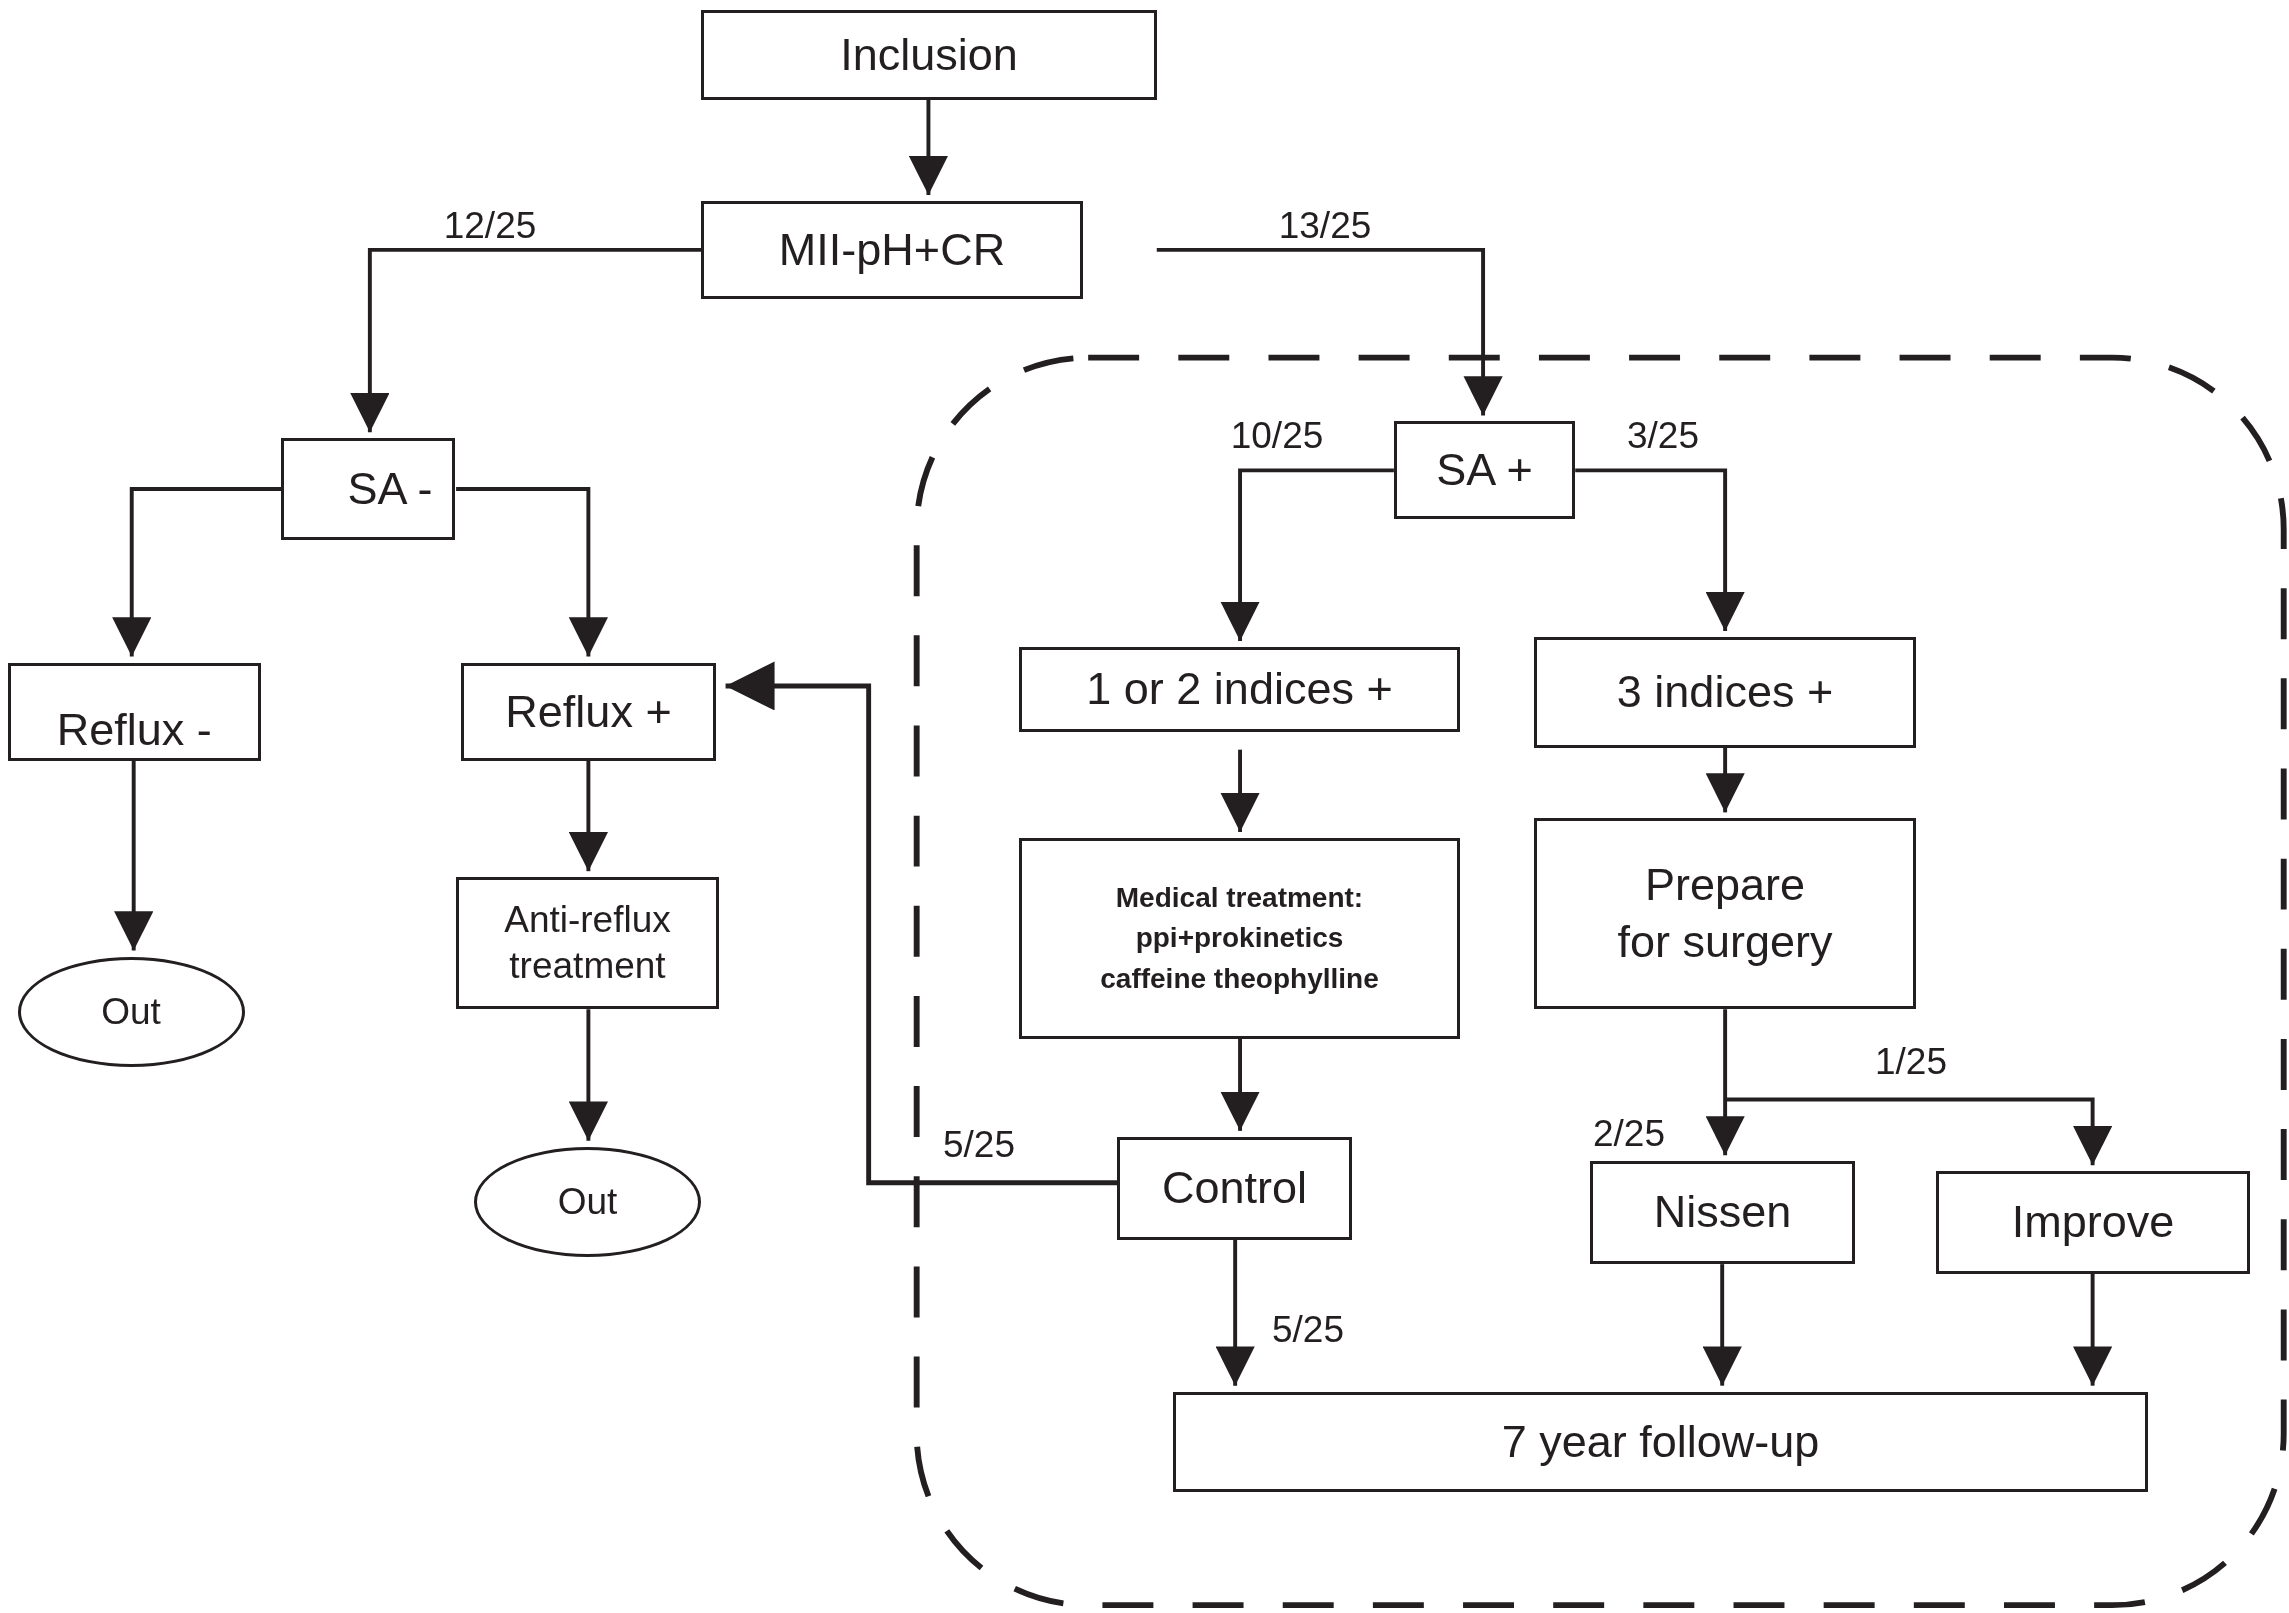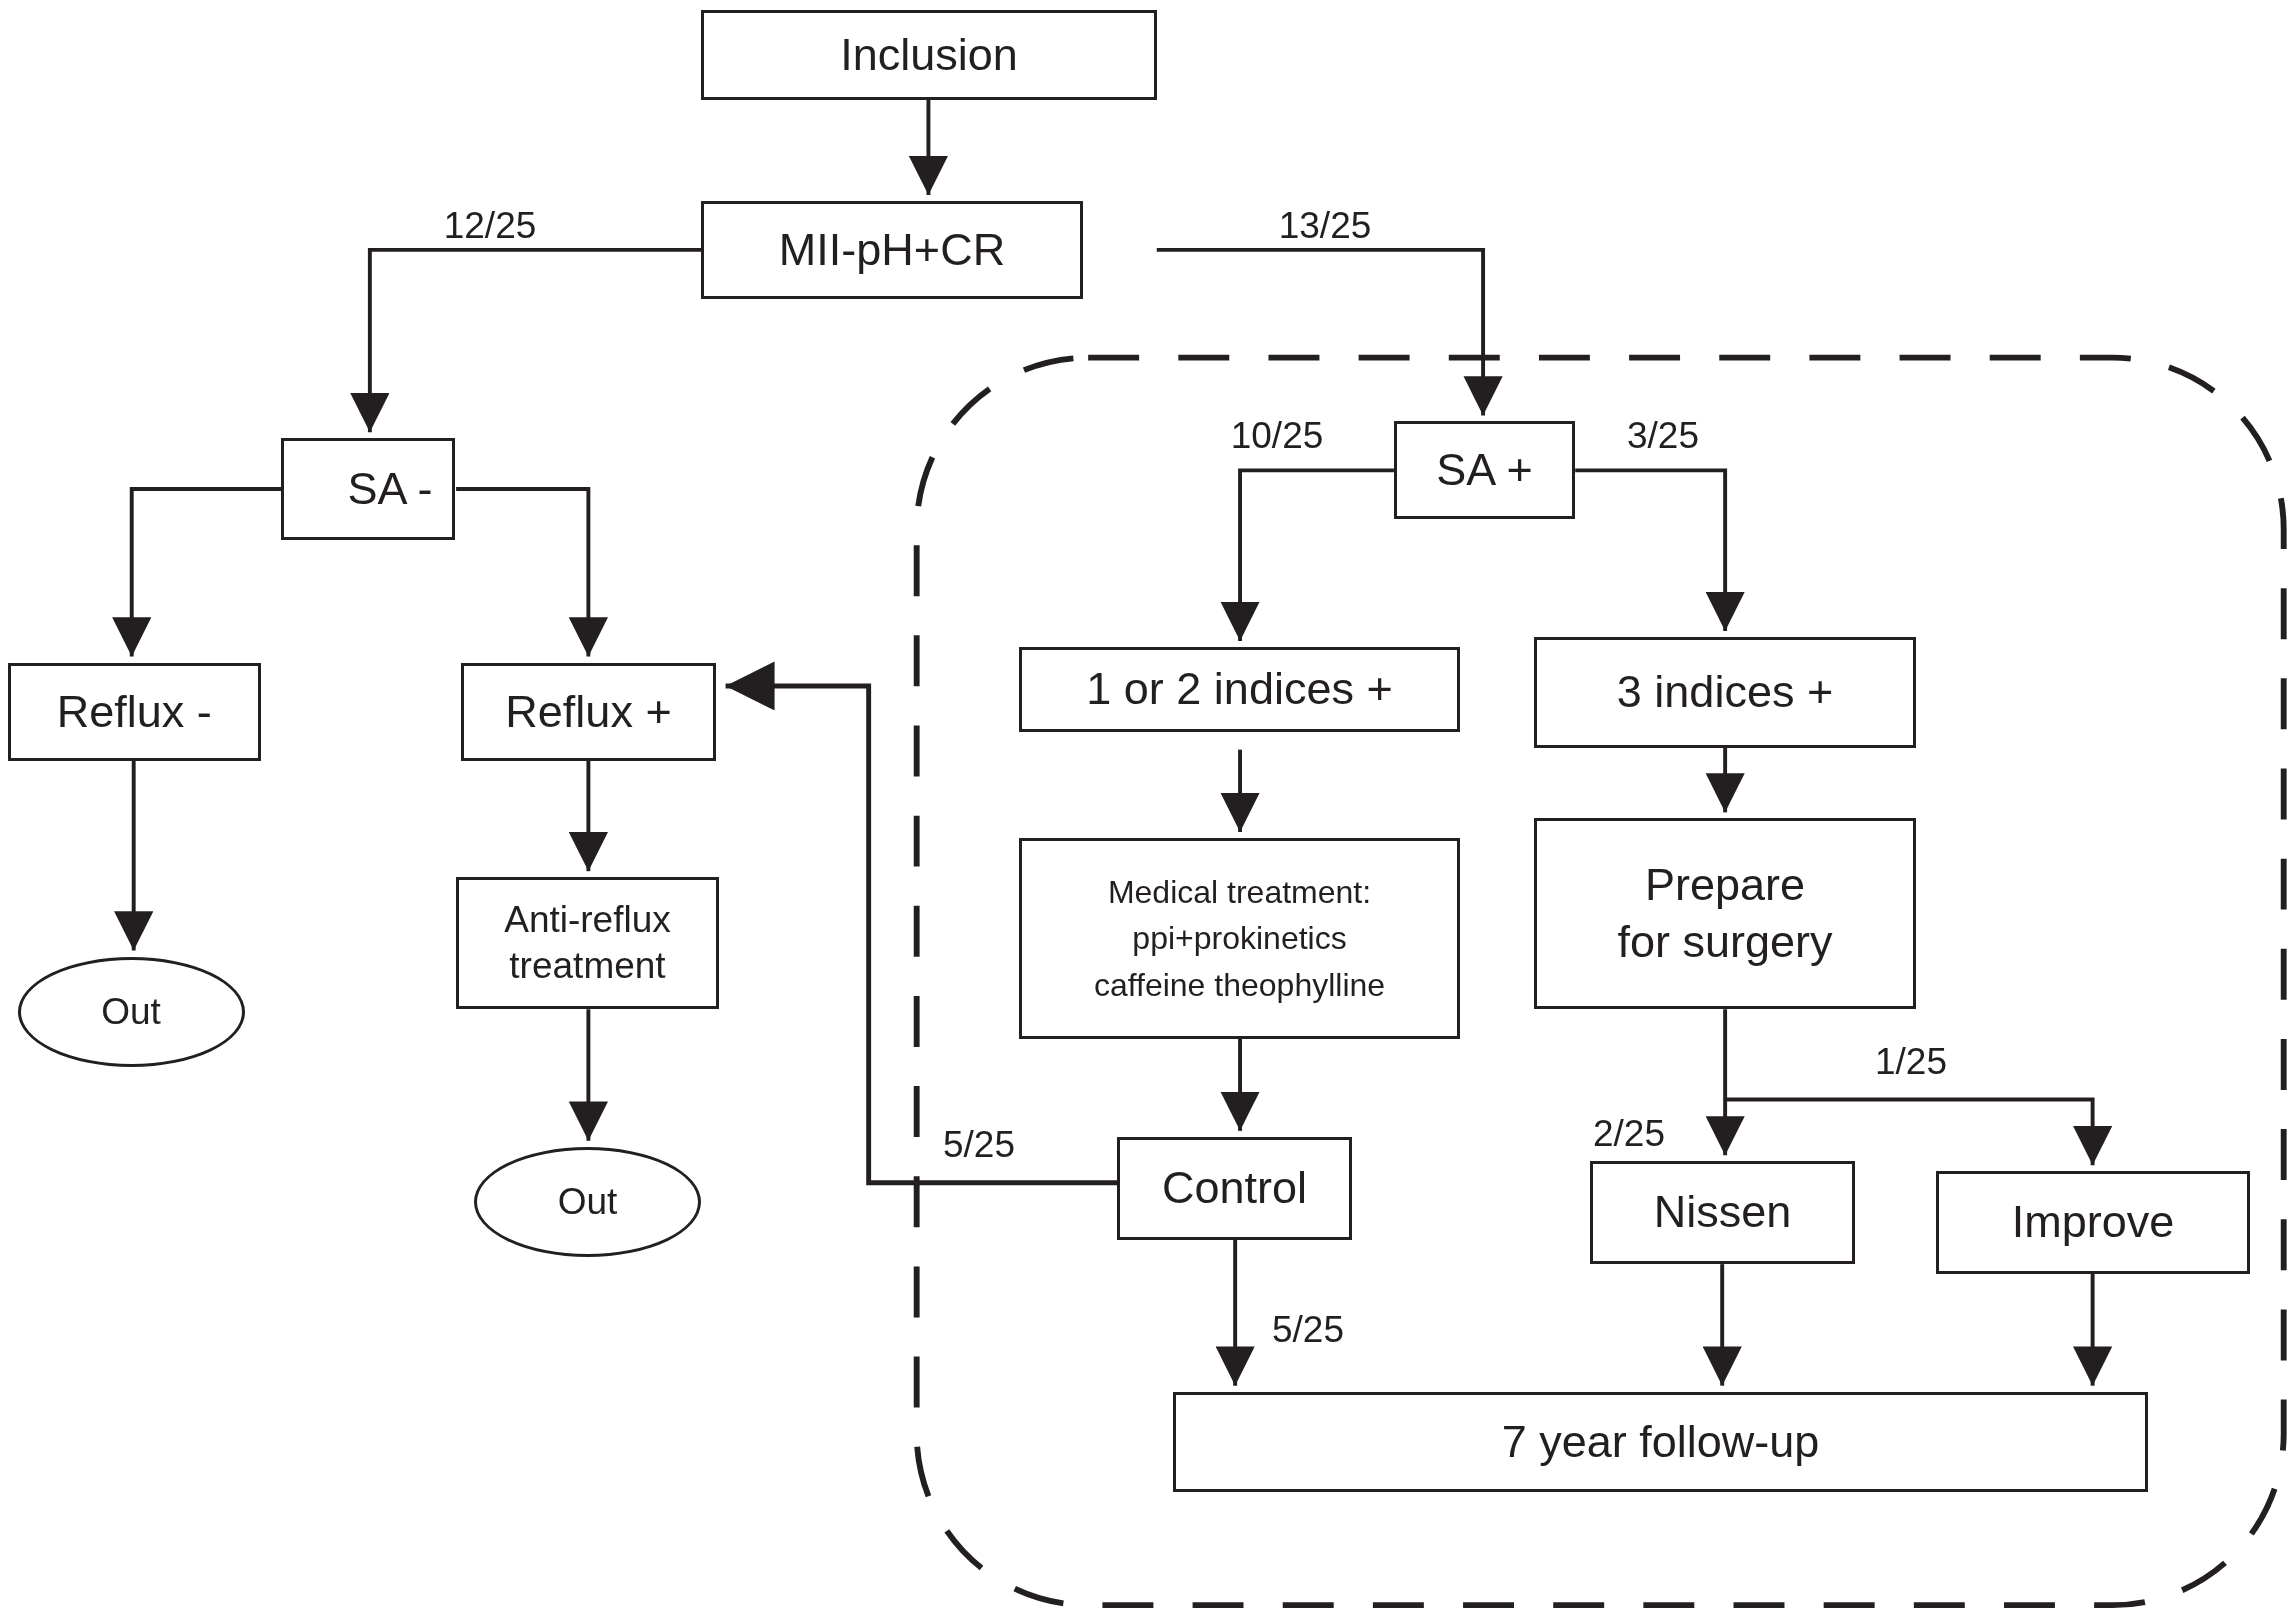--- a/index.html
+++ b/index.html
@@ -21,21 +21,21 @@
     flex-direction:column;
     align-items:center;
     justify-content:center;
     text-align:center;
     line-height:1.25;
   }
   .oval{border-radius:50%;}
   .t46{font-size:45px;}
   .t42{font-size:37px;}
   .t38{font-size:37px;}
-  .t33{font-size:32px;line-height:1.45;}
+  .t33{font-size:28px;line-height:1.45;font-weight:bold;}
   .edge-label{
     position:absolute;
     font-size:37px;
     transform:translate(-50%,-50%);
     white-space:nowrap;
     background:transparent;
   }
 </style>
 </head>
 <body>
@@ -99,21 +99,21 @@
   </div>
 
   <div class="node t46" style="left:281px;top:438px;width:174px;height:102px;padding-left:44px;">
     <span>SA -</span>
   </div>
 
   <div class="node t46" style="left:1394px;top:421px;width:181px;height:98px;text-align:right;">
     <span>SA +</span>
   </div>
 
-  <div class="node t46" style="left:7.8px;top:663px;width:253px;height:98px;">
+  <div class="node t46" style="left:7.8px;top:663px;width:253px;height:98px;justify-content:flex-end;">
     <span>Reflux -</span>
   </div>
 
   <div class="node t46" style="left:461px;top:663px;width:255px;height:98px;">
     <span>Reflux +</span>
   </div>
 
   <div class="node t38" style="left:456px;top:877px;width:263px;height:132px;">
     <span>Anti-reflux</span>
     <span>treatment</span>

